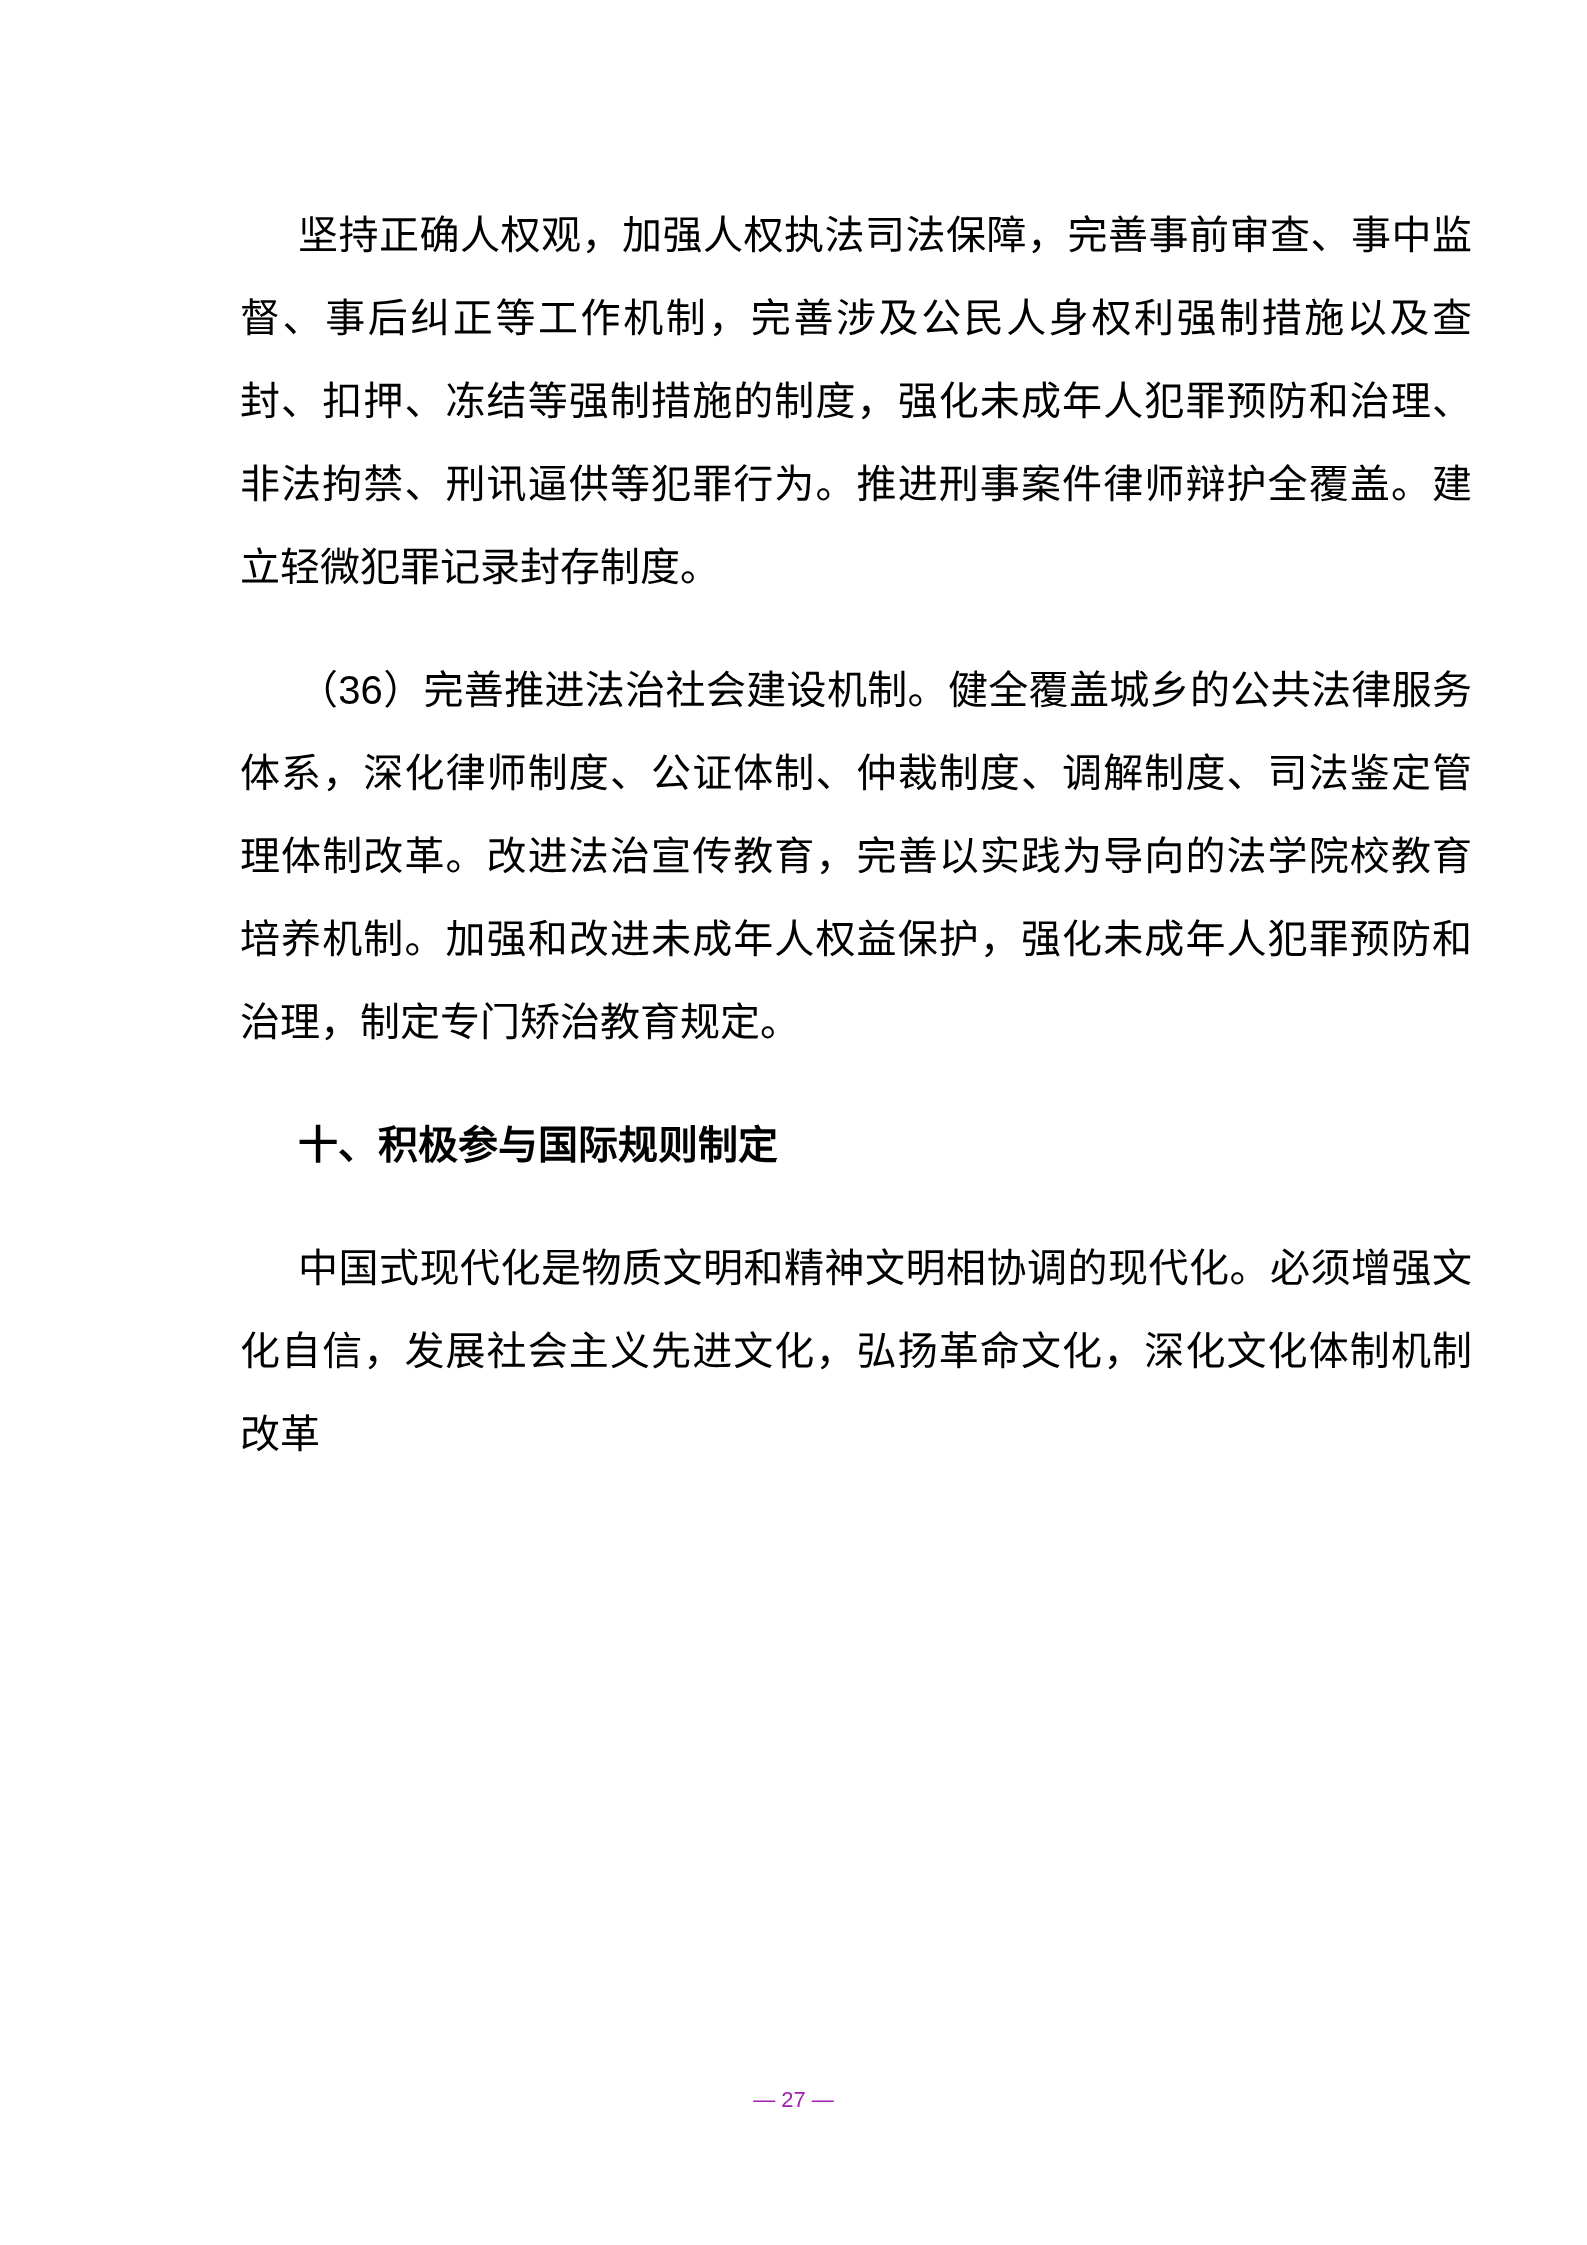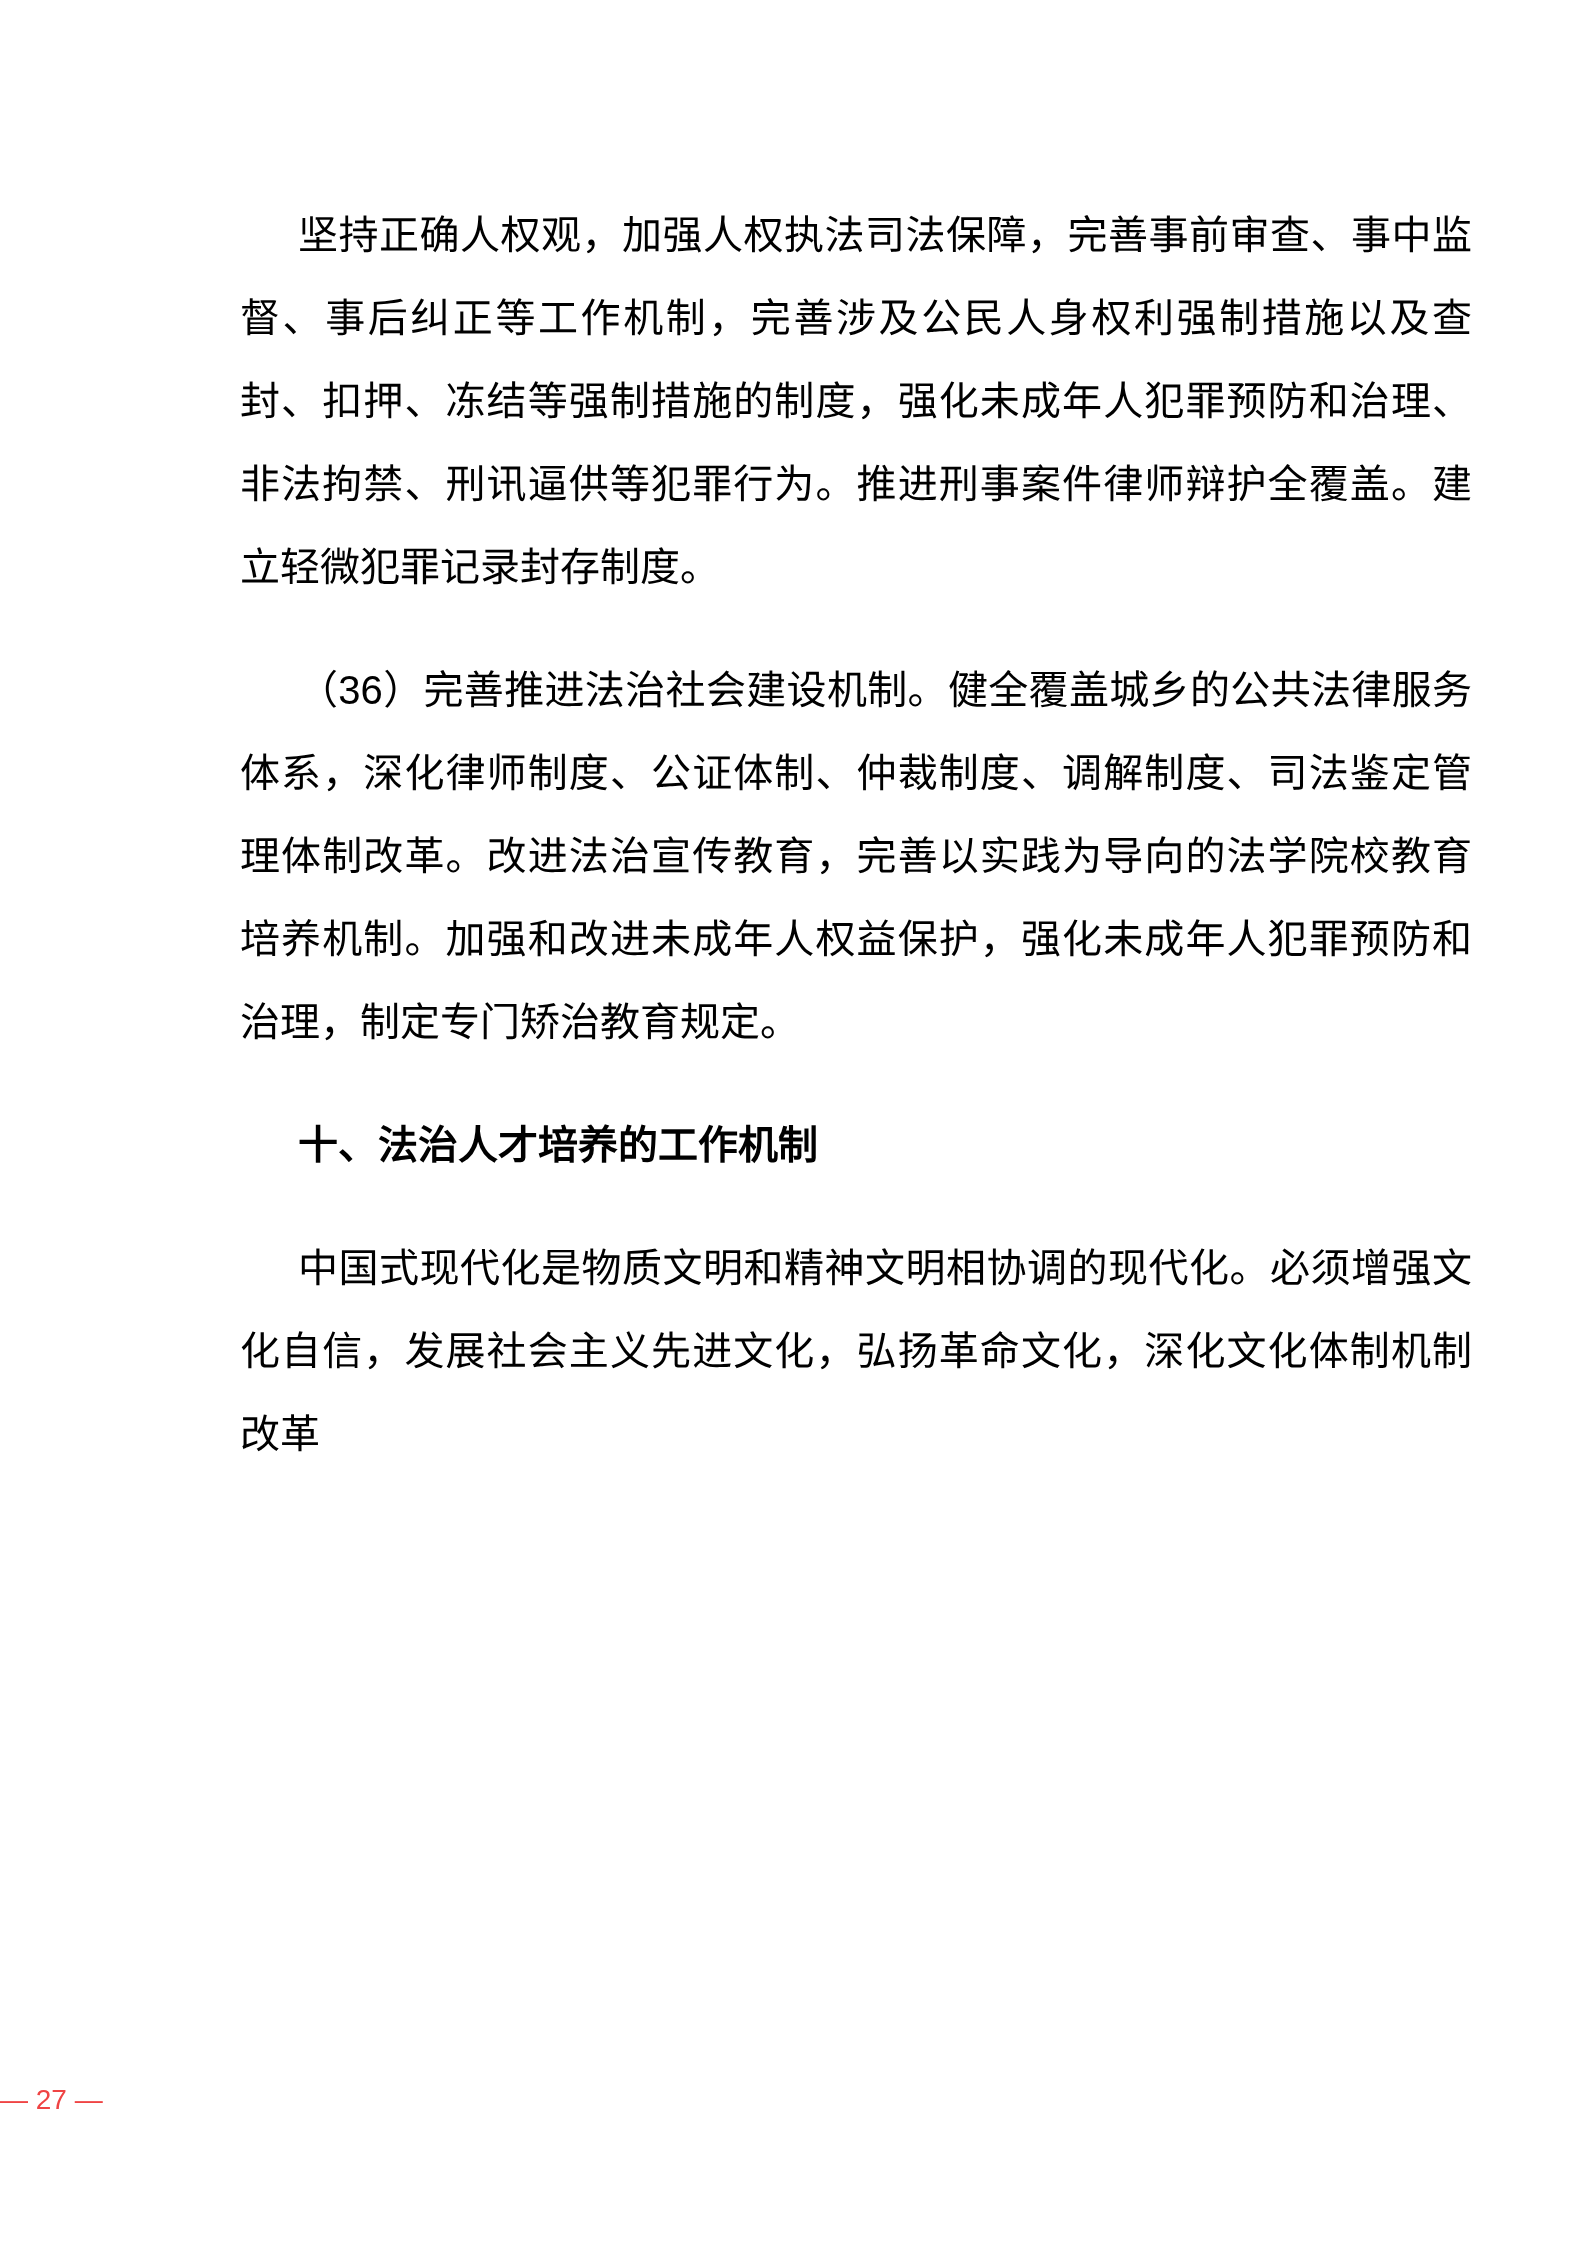--- a/index.html
+++ b/index.html
@@ -32,38 +32,38 @@
     line-height: 83px;
     font-weight: bold;
     text-indent: 58px;
     margin-bottom: 40px;
   }
   .page-footer {
     position: absolute;
     top: 2082px;
     left: 0;
     width: 100%;
-    text-align: left;
-    font-size: 28px;
+    text-align: center;
+    font-size: 22px;
     line-height: 36px;
-    color: #ef4444;
+    color: #a21caf;
   }
 </style>
 </head>
 <body>
 
 <div class="page">
 
   <main class="content">
     <p class="body-para">坚持正确人权观，加强人权执法司法保障，完善事前审查、事中监督、事后纠正等工作机制，完善涉及公民人身权利强制措施以及查封、扣押、冻结等强制措施的制度，强化未成年人犯罪预防和治理、非法拘禁、刑讯逼供等犯罪行为。推进刑事案件律师辩护全覆盖。建立轻微犯罪记录封存制度。</p>
 
     <p class="body-para">（36）完善推进法治社会建设机制。健全覆盖城乡的公共法律服务体系，深化律师制度、公证体制、仲裁制度、调解制度、司法鉴定管理体制改革。改进法治宣传教育，完善以实践为导向的法学院校教育培养机制。加强和改进未成年人权益保护，强化未成年人犯罪预防和治理，制定专门矫治教育规定。</p>
 
 
-    <h2 class="section-heading">十、法治人才培养的工作机制</h2>
+    <h2 class="section-heading">十、积极参与国际规则制定</h2>
 
     <p class="body-para">中国式现代化是物质文明和精神文明相协调的现代化。必须增强文化自信，发展社会主义先进文化，弘扬革命文化，深化文化体制机制改革</p>
   </main>
 
   <footer class="page-footer">
     <span>— 27 —</span>
   </footer>
 
 </div>
 

